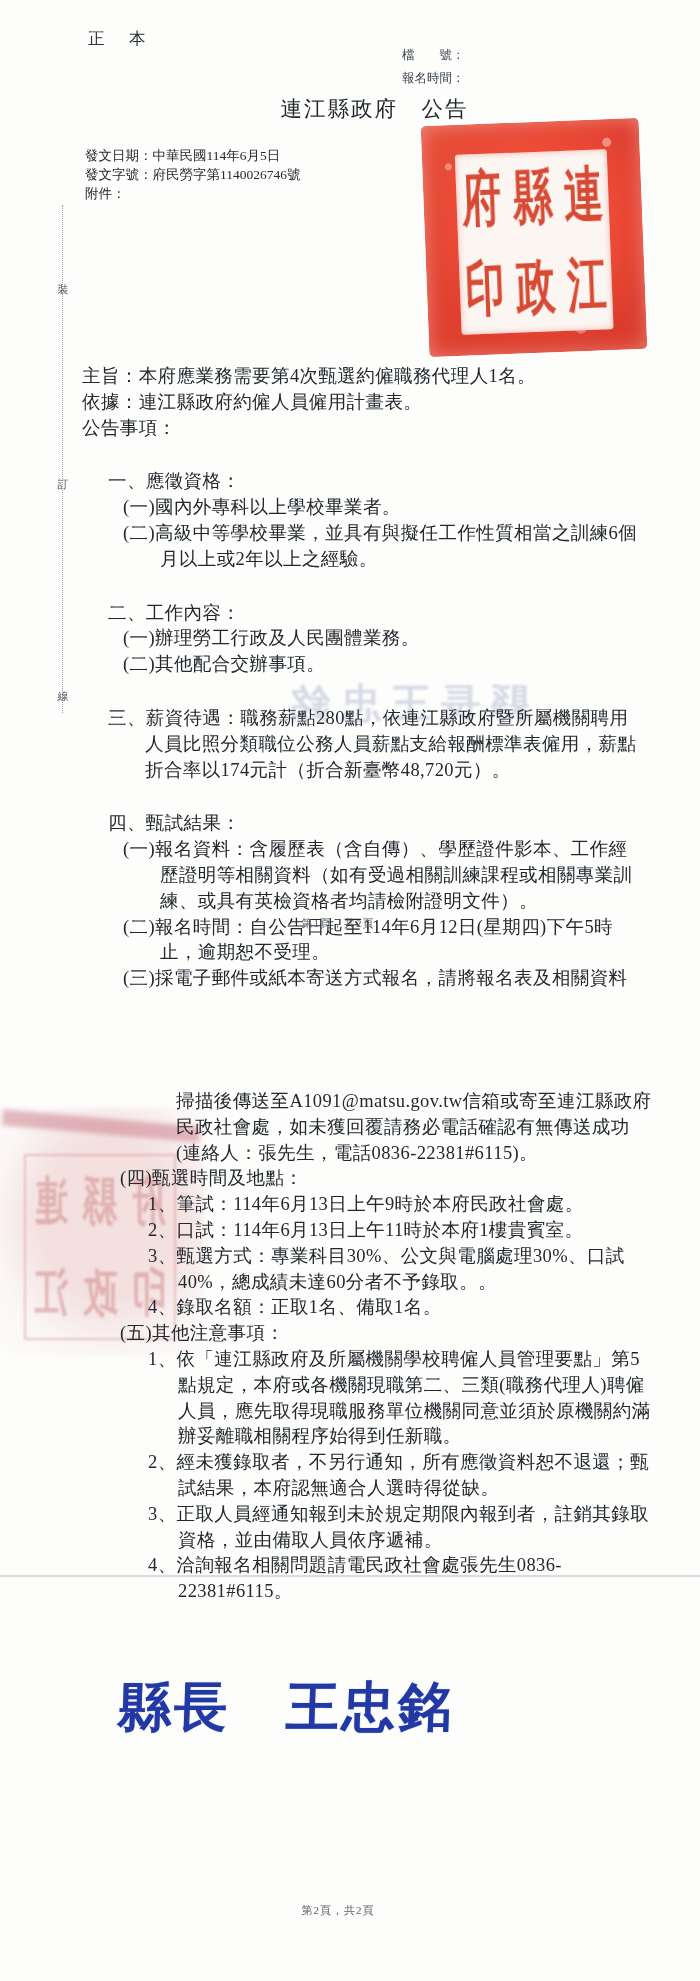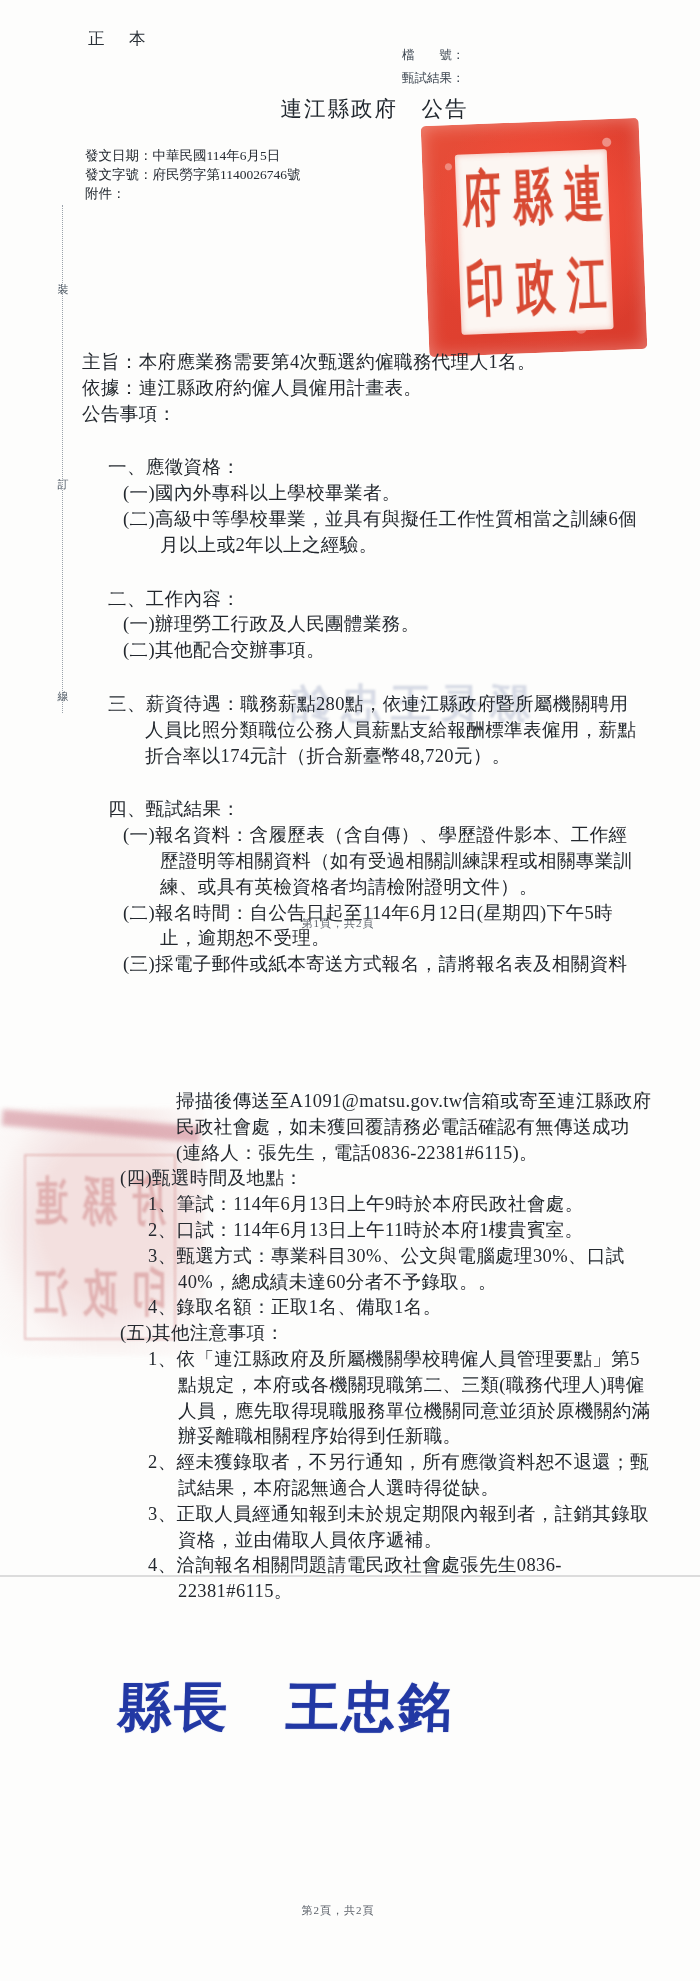--- a/index.html
+++ b/index.html
@@ -41,21 +41,21 @@
     align-items:center;justify-items:center;
     box-shadow:inset 0 0 6px rgba(230,90,70,.45);
   }
   .seal-char{
     font-size:40px;font-weight:700;color:#d84a33;line-height:1;
     transform:scale(.98,1.5);filter:blur(.3px);
   }
   
   .body-text{position:absolute;left:0;width:700px;box-sizing:border-box;
     font-size:18.5px;line-height:25.8px;letter-spacing:.4px;color:#23282e;}
-  .p1-body{top:350px;padding-right:62px;}
+  .p1-body{top:364px;padding-right:62px;}
   .p2-body{top:1089px;padding-right:48px;}
   .line.l0{padding-left:82px;}
   .line.l1{padding-left:145px;text-indent:-37px;margin-top:28px;}
   .line.l2{padding-left:160px;text-indent:-37px;}
   .line.cont{padding-left:176px;}
   .line.l2b{padding-left:158px;text-indent:-38px;}
   .line.l3{padding-left:178px;text-indent:-30px;}
   
   .ghost-sign{
     position:absolute;left:210px;top:676px;width:320px;
@@ -92,21 +92,21 @@
 
   <div class="bind-line"></div>
   <span class="bind-mark m0">裝</span>
   <span class="bind-mark m1">訂</span>
   <span class="bind-mark m2">線</span>
 
   <div class="copy-label">正　本</div>
 
   <div class="file-box">
     <div>檔　　號：</div>
-    <div>甄試結果：</div>
+    <div>報名時間：</div>
   </div>
 
   <div class="doc-title">連江縣政府　公告</div>
 
   <div class="meta">
     <div>發文日期：中華民國114年6月5日</div>
     <div>發文字號：府民勞字第1140026746號</div>
     <div>附件：</div>
   </div>
 

